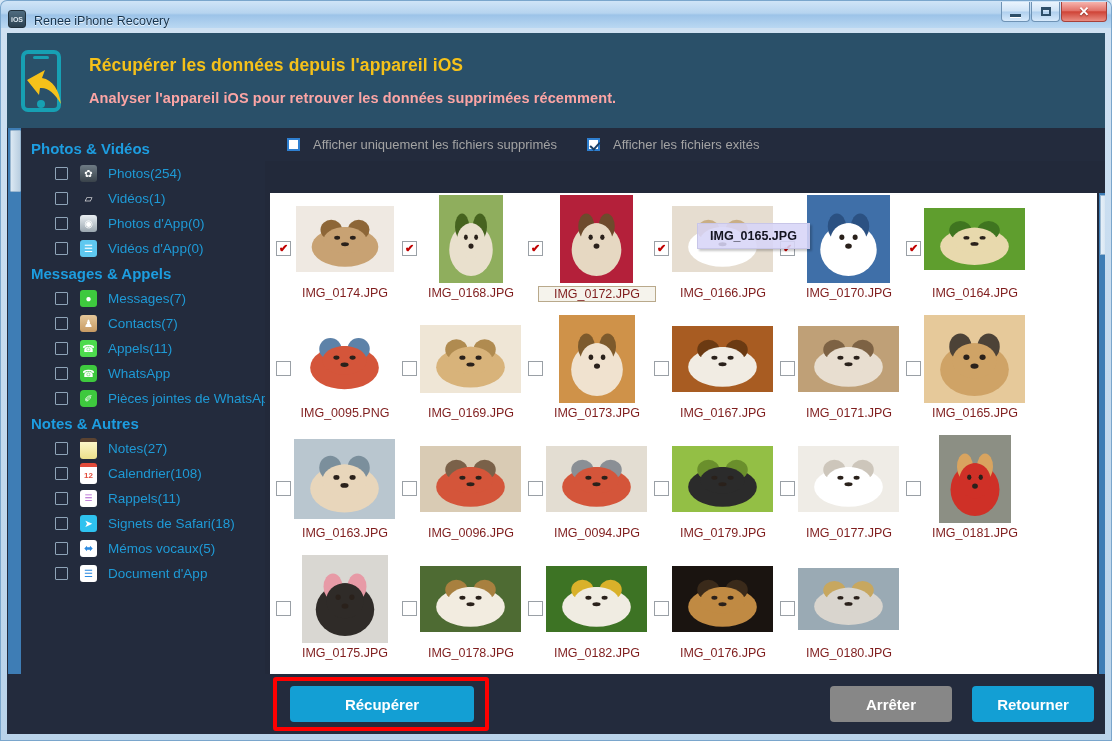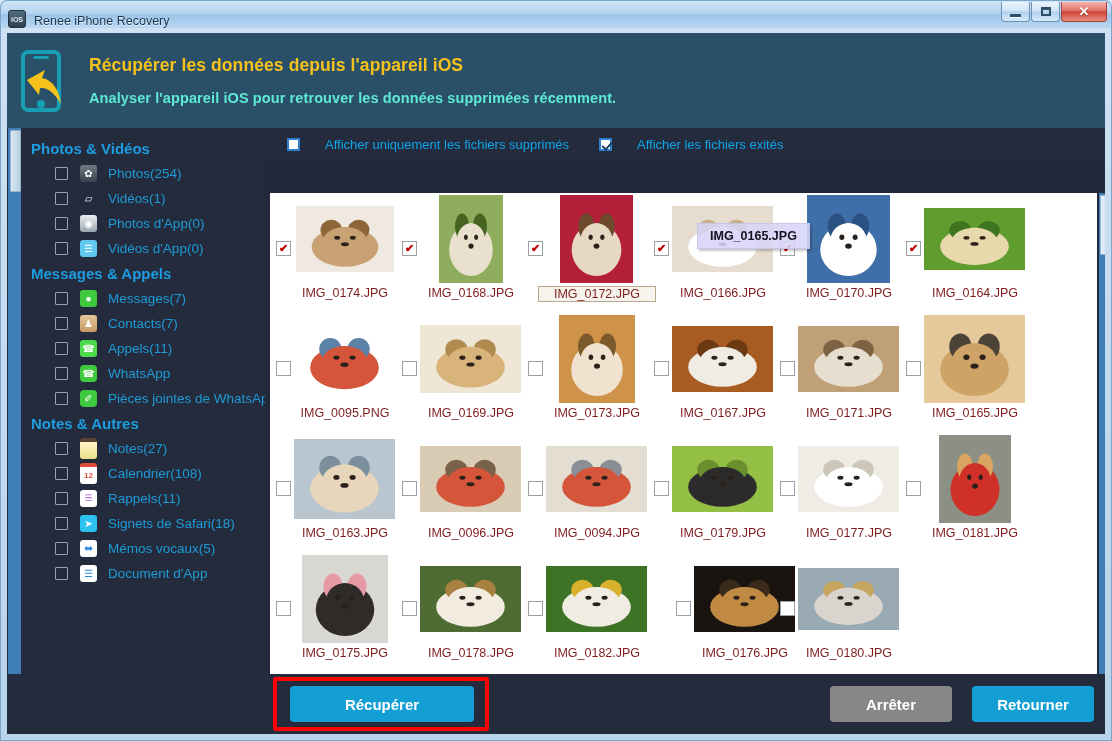--- a/index.html
+++ b/index.html
@@ -72,21 +72,21 @@
     border:4px solid #17a0b3;border-radius:7px;box-sizing:border-box;
     background:#2a5069;
   }
   .phone-speaker{position:absolute;left:12px;top:6px;width:16px;height:3px;background:#17a0b3;border-radius:2px;}
   .phone-home{position:absolute;left:16px;top:50px;width:8px;height:8px;border-radius:50%;background:#17a0b3;}
   .arrow-svg{position:absolute;left:2px;top:14px;}
   .banner-text{margin-left:24px;}
   .banner-title{
     color:#f5c11a;font-size:17.5px;font-weight:bold;margin-bottom:14px;letter-spacing:.1px;
   }
-  .banner-sub{color:#5eead4;font-size:14.5px;font-weight:bold;letter-spacing:.1px;}
+  .banner-sub{color:#fca5a5;font-size:14.5px;font-weight:bold;letter-spacing:.1px;}
 
   
   .sidebar{
     position:absolute;left:0;top:95px;width:258px;bottom:60px;
     background:#232b3d;overflow:hidden;
   }
   .side-scroll-track{
     position:absolute;left:1px;top:0;width:13px;height:100%;
     background:#3e7db5;
   }
@@ -139,21 +139,21 @@
   }
   .fb-item{display:flex;align-items:center;margin-right:30px;}
   .fb-cb{
     width:13px;height:13px;border:2px solid #2e7fd0;background:#ffffff;
     box-sizing:border-box;flex:none;position:relative;
   }
   .fb-cb.checked:after{
     content:"";position:absolute;left:3px;top:0px;width:4px;height:8px;
     border:solid #1a3f66;border-width:0 2px 2px 0;transform:rotate(42deg);
   }
-  .fb-label{margin-left:25px;color:#0ea5e9;font-size:13px;white-space:nowrap;}
+  .fb-label{margin-left:13px;color:#a3a3a3;font-size:13px;white-space:nowrap;}
 
   .panel{
     position:absolute;left:263px;top:160px;width:827px;height:510px;
     background:#ffffff;overflow:hidden;
   }
   .row{position:relative;height:120px;}
   .cell{
     position:absolute;top:0;width:126px;height:120px;
   }
   .cell .chk{
@@ -685,21 +685,21 @@
                   <ellipse cx="36" cy="36" rx="11" ry="15" fill="#d9b12a"></ellipse>
                   <ellipse cx="64" cy="36" rx="11" ry="15" fill="#d9b12a"></ellipse>
                   <ellipse cx="50" cy="52" rx="22" ry="20" fill="#f0ece2"></ellipse>
                   <circle cx="42" cy="48" r="3" fill="#2a211b"></circle>
                   <circle cx="58" cy="48" r="3" fill="#2a211b"></circle>
                   <ellipse cx="50" cy="58" rx="4" ry="3" fill="#2a211b"></ellipse>
                 </svg>
               </div>
               <div class="fname">IMG_0182.JPG</div>
             </div>
-            <div class="cell" style="left: 400px; padding-left: 44px;">
+            <div class="cell" style="left: 378px; padding-left: 44px;">
               <div class="chk"></div>
               <div class="thumb">
                 <svg width="101" height="66" viewBox="0 0 100 100" preserveAspectRatio="none">
                   <rect width="100" height="100" fill="#1a1410"></rect>
                   <ellipse cx="50" cy="62" rx="34" ry="30" fill="#c08a43"></ellipse>
                   <ellipse cx="36" cy="36" rx="11" ry="15" fill="#3a2a1a"></ellipse>
                   <ellipse cx="64" cy="36" rx="11" ry="15" fill="#3a2a1a"></ellipse>
                   <ellipse cx="50" cy="52" rx="22" ry="20" fill="#c08a43"></ellipse>
                   <circle cx="42" cy="48" r="3" fill="#2a211b"></circle>
                   <circle cx="58" cy="48" r="3" fill="#2a211b"></circle>

